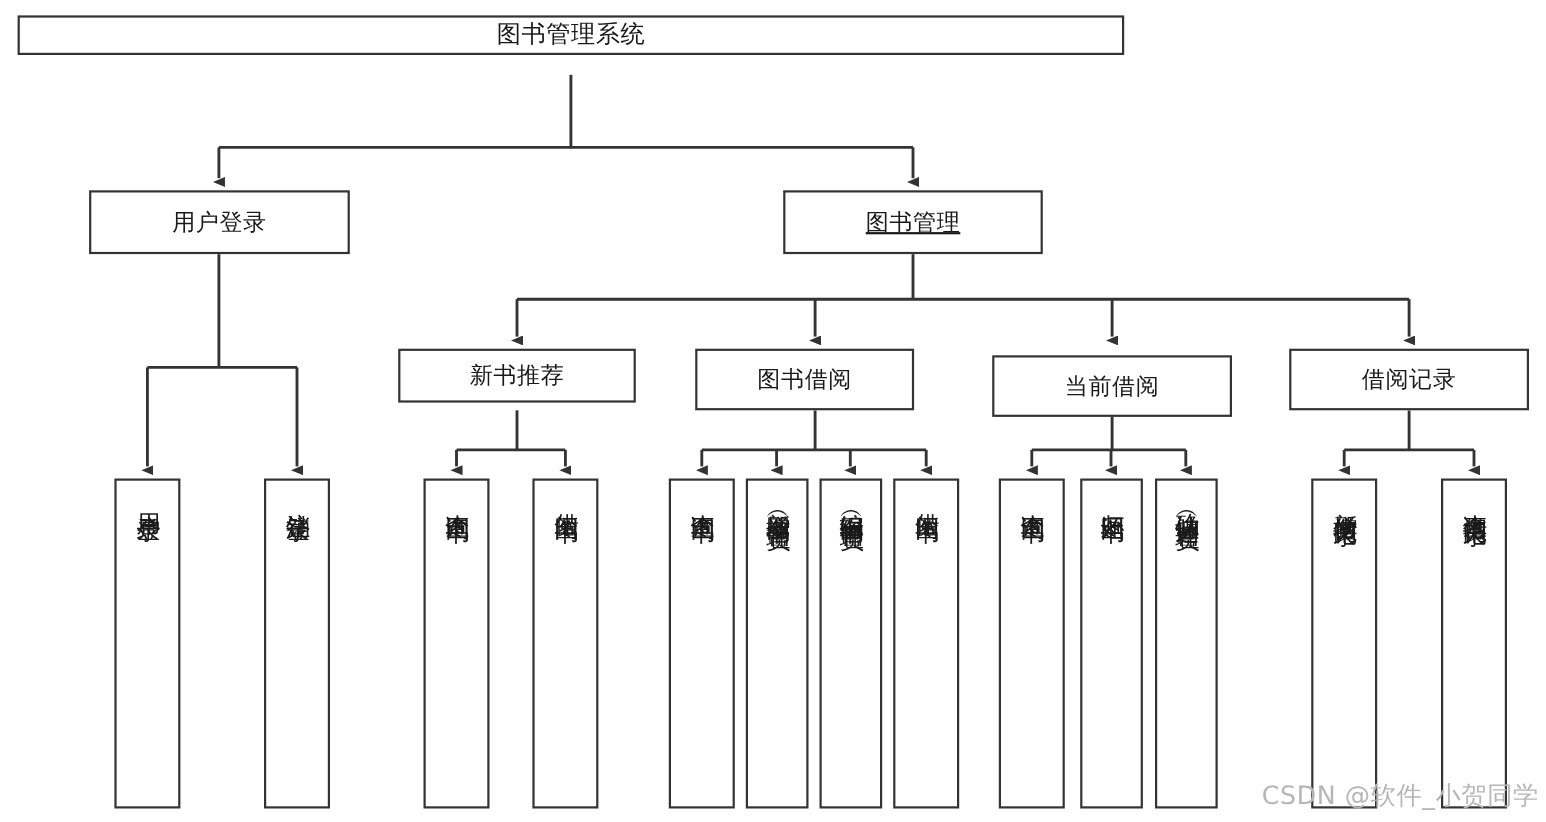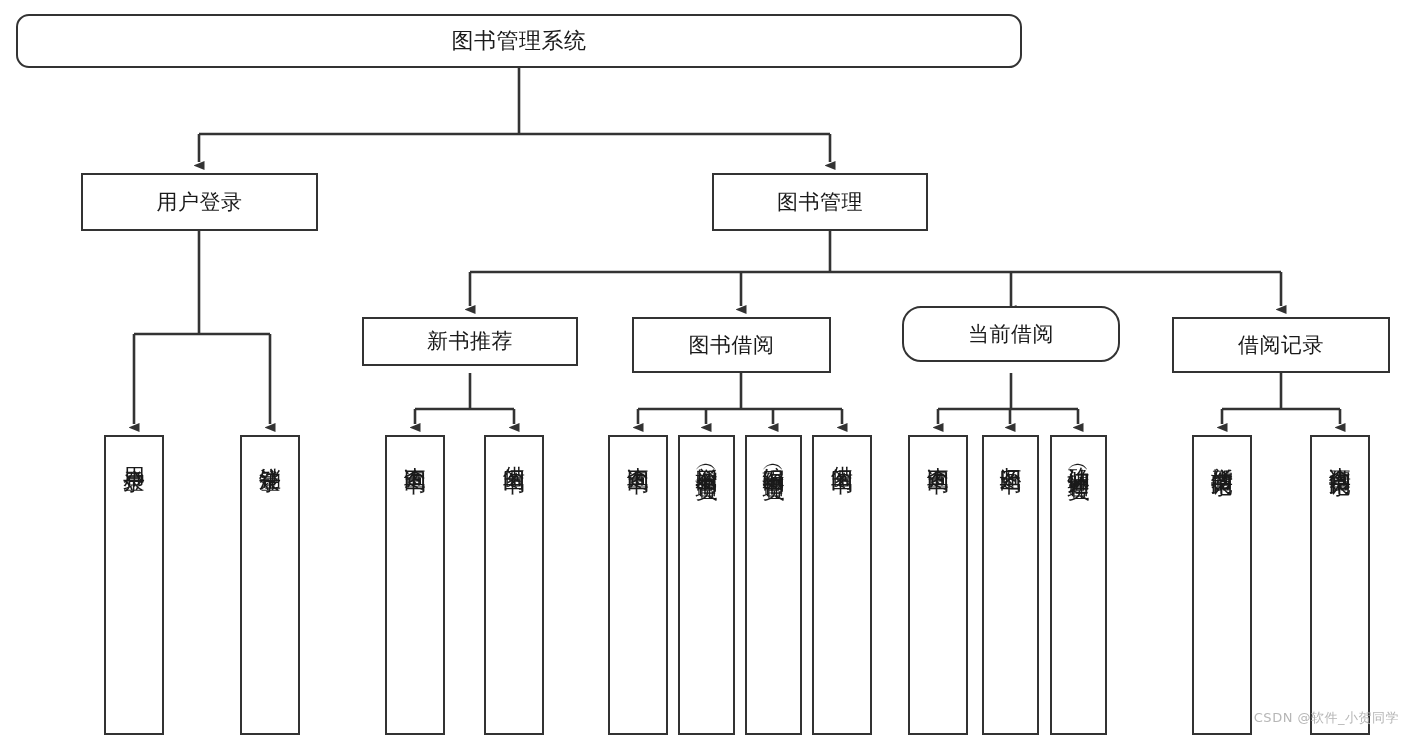--- a/index.html
+++ b/index.html
@@ -59,22 +59,22 @@
     writing-mode: vertical-rl;
     text-orientation: upright;
     font-size: 22px;
     line-height: 1.0;
     letter-spacing: 2px;
     white-space: nowrap;
   }
   .watermark {
     position: absolute;
     right: 6px;
-    bottom: 20px;
-    font-size: 13px;
+    bottom: 8px;
+    font-size: 23px;
     color: #b6b6b6;
     letter-spacing: 0.5px;
     white-space: nowrap;
     text-align: center;
   }
 </style>
 </head>
 <body>
 
 <div id="diagram-root">
@@ -122,38 +122,38 @@
       <path d="M1010,409 L1010,424" marker-end="url(#arrow)"></path>
       <path d="M1078,409 L1078,424" marker-end="url(#arrow)"></path>
 
       <path d="M1281,373 L1281,409"></path>
       <path d="M1222,409 L1340,409"></path>
       <path d="M1222,409 L1222,424" marker-end="url(#arrow)"></path>
       <path d="M1340,409 L1340,424" marker-end="url(#arrow)"></path>
     </g>
   </svg>
 
-  <div class="node root" style="left:16px; top:14px; width:1006px; height:54px;border-radius:13px;">
+  <div class="node root" style="left:16px; top:14px; width:1006px; height:36px;">
     <span class="label">图书管理系统</span>
   </div>
 
   <div class="node horizontal" style="left:81px; top:173px; width:237px; height:58px;">
     <span class="label">用户登录</span>
   </div>
-  <div class="node horizontal" style="left:712px; top:173px; width:216px; height:58px;">
+  <div class="node horizontal" style="left:712px; top:173px; width:236px; height:58px;text-decoration:underline;">
     <span class="label">图书管理</span>
   </div>
 
   <div class="node horizontal" style="left:362px; top:317px; width:216px; height:49px;">
     <span class="label">新书推荐</span>
   </div>
   <div class="node horizontal" style="left:632px; top:317px; width:199px; height:56px;">
     <span class="label">图书借阅</span>
   </div>
-  <div class="node horizontal" style="left:902px; top:306px; width:218px; height:56px;border-radius:19px;">
+  <div class="node horizontal" style="left:902px; top:323px; width:218px; height:56px;">
     <span class="label">当前借阅</span>
   </div>
   <div class="node horizontal" style="left:1172px; top:317px; width:218px; height:56px;">
     <span class="label">借阅记录</span>
   </div>
 
   <div class="node vertical" style="left:104px; top:435px; width:60px; height:300px;">
     <span class="label">用户登录</span>
   </div>
   <div class="node vertical" style="left:240px; top:435px; width:60px; height:300px;">

